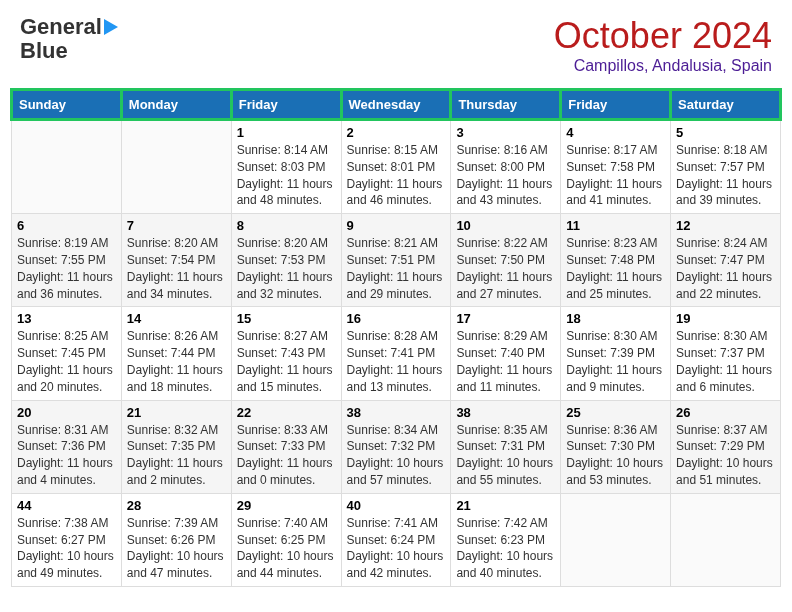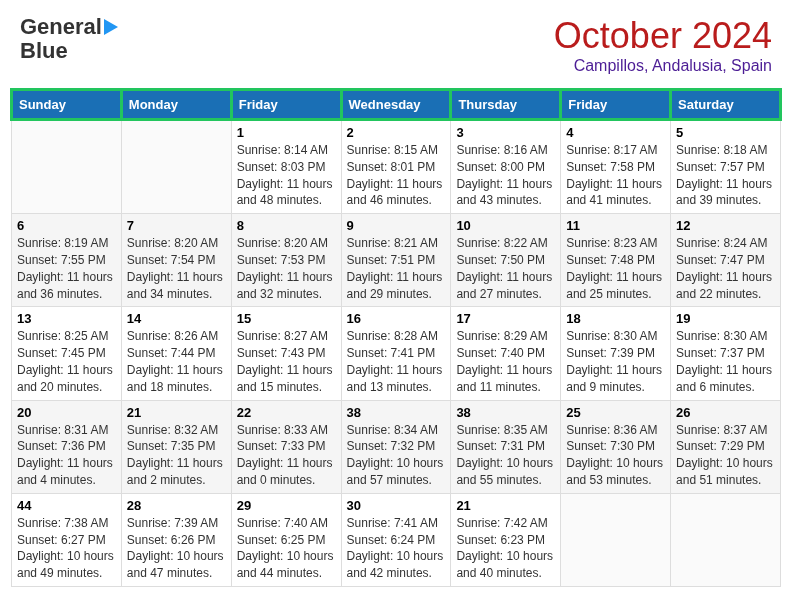--- a/index.html
+++ b/index.html
@@ -242,21 +242,21 @@
         </td>
         <td>
           <span class="day-number">28</span>
           <div class="day-info">Sunrise: 7:39 AM<br>Sunset: 6:26 PM<br>Daylight: 10 hours and 47 minutes.</div>
         </td>
         <td>
           <span class="day-number">29</span>
           <div class="day-info">Sunrise: 7:40 AM<br>Sunset: 6:25 PM<br>Daylight: 10 hours and 44 minutes.</div>
         </td>
         <td>
-          <span class="day-number">30</span>
+          <span class="day-number">40</span>
           <div class="day-info">Sunrise: 7:41 AM<br>Sunset: 6:24 PM<br>Daylight: 10 hours and 42 minutes.</div>
         </td>
         <td>
           <span class="day-number">21</span>
           <div class="day-info">Sunrise: 7:42 AM<br>Sunset: 6:23 PM<br>Daylight: 10 hours and 40 minutes.</div>
         </td>
         <td class="empty-cell"></td>
         <td class="empty-cell"></td>
       </tr>
     </tbody>

